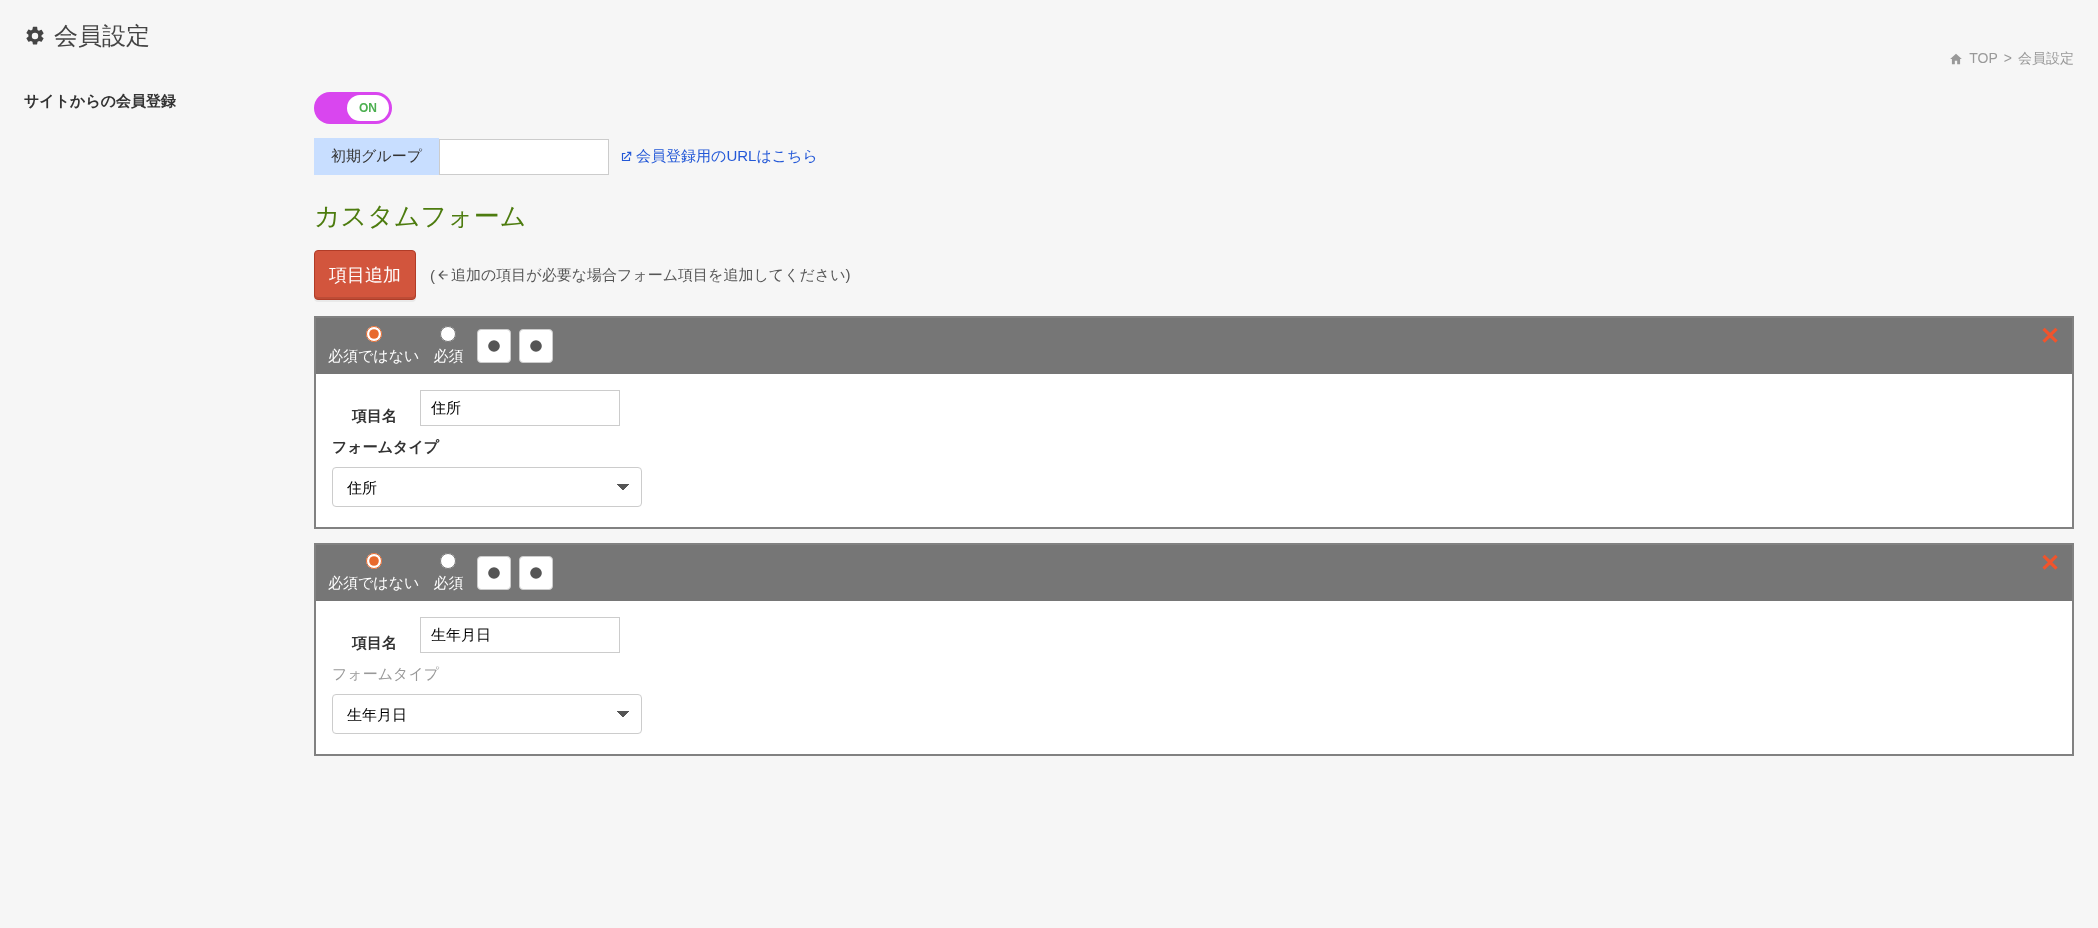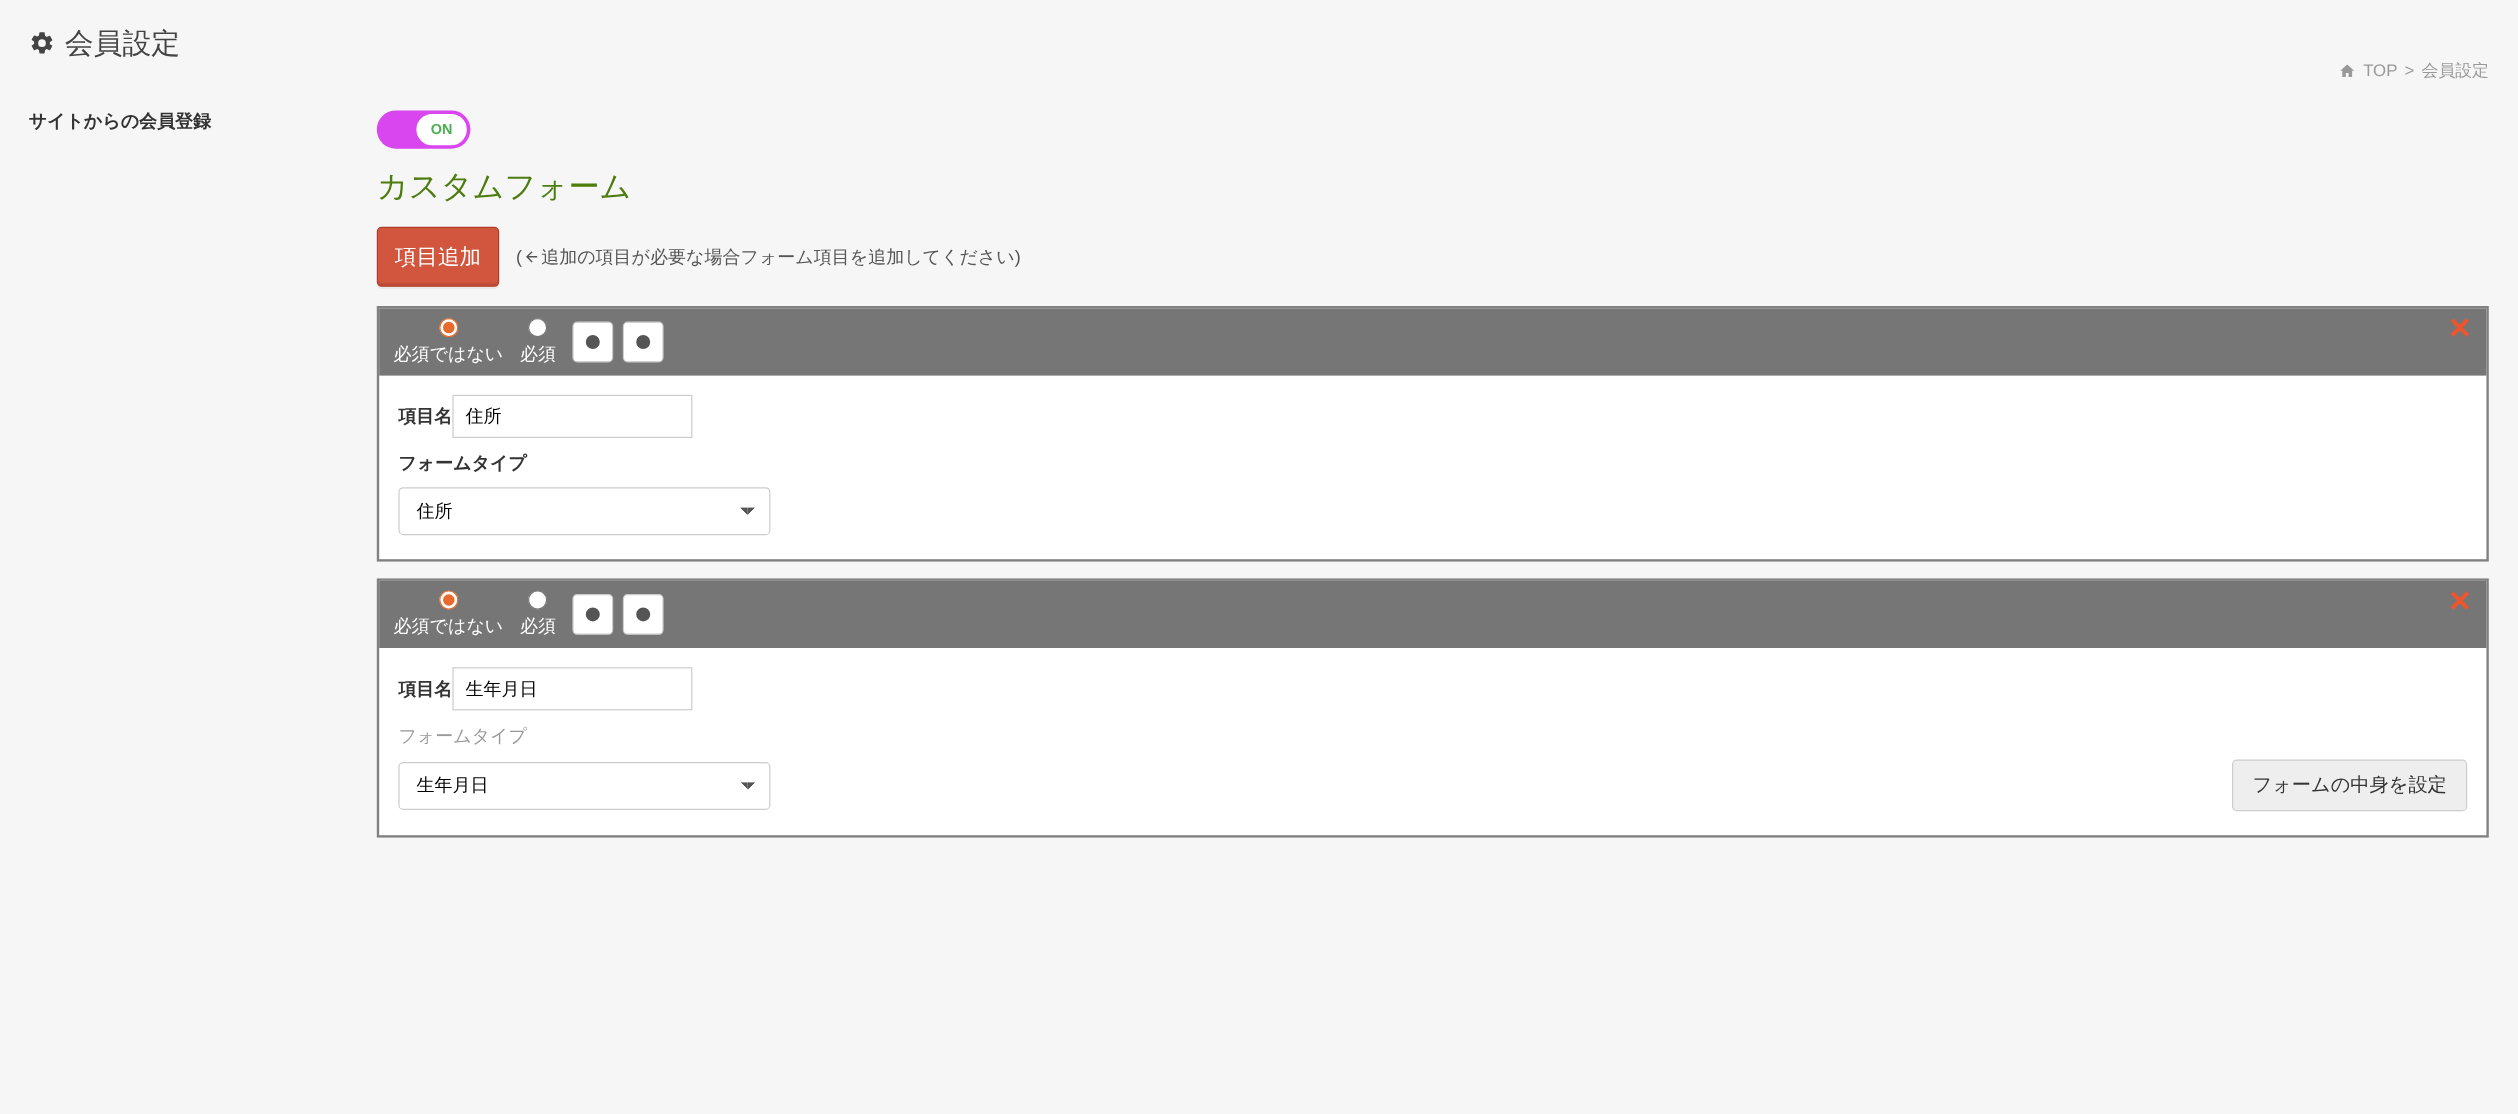--- a/index.html
+++ b/index.html
@@ -218,23 +218,24 @@
     font-size: 24px;
     font-weight: bold;
     cursor: pointer;
     line-height: 1;
   }
   .form-item-body {
     padding: 16px 16px 20px 16px;
   }
   .body-row {
     display: flex;
-    align-items: center;
-    gap: 0;
+    align-items: flex-end;
+    gap: 23px;
     margin-bottom: 12px;
+    margin-left: 20px;
   }
   .body-label {
     font-weight: bold;
     font-size: 15px;
     color: #333;
   }
   .text-input {
     border: 1px solid #ccc;
     height: 36px;
     padding: 4px 10px;
@@ -310,20 +311,30 @@
       <div class="left-label">サイトからの会員登録</div>
     </div>
     <div class="right-col">
 
       <div class="toggle-wrap">
         <div class="toggle">
           <div class="toggle-knob">ON</div>
         </div>
       </div>
 
+      <div class="initial-group-row">
+        <span class="ig-label">初期グループ</span>
+        <input class="ig-input" type="text" value="" style="">
+        <a href="#" class="register-url-link">
+          <svg class="ext-svg" viewBox="0 0 24 24">
+              <path d="M14 3h7v7h-2V6.41l-9.29 9.3-1.42-1.42 9.3-9.29H14V3zM5 5h6v2H7v10h10v-4h2v6H5V5z"></path>
+            </svg>
+          <span>会員登録用のURLはこちら</span>
+        </a>
+      </div>
 
       <h2 class="section-heading">カスタムフォーム</h2>
 
       <div class="add-row">
         <button class="btn-add">項目追加</button>
         <span class="hint-text">
           <span>(</span>
           <svg class="arrow-left-svg" viewBox="0 0 24 24">
               <path d="M20 11H7.83l5.59-5.59L12 4l-8 8 8 8 1.41-1.41L7.83 13H20z"></path>
             </svg>
@@ -396,21 +407,20 @@
               <span class="close-x">✕</span>
             </div>
             <div class="form-item-body">
               <div class="body-row">
                 <span class="body-label">項目名</span>
                 <input class="text-input" type="text" value="生年月日" style="">
               </div>
               <div class="body-subtitle inactive">フォームタイプ</div>
               <div class="select-row">
                 <select class="form-select"><option>生年月日</option></select>
-                <button class="content-config-btn">フォームの中身を設定</button>
               </div>
             </div>
           </div>
         </div>
 
     </div>
   </div>
 </div>
 
 </body></html>

